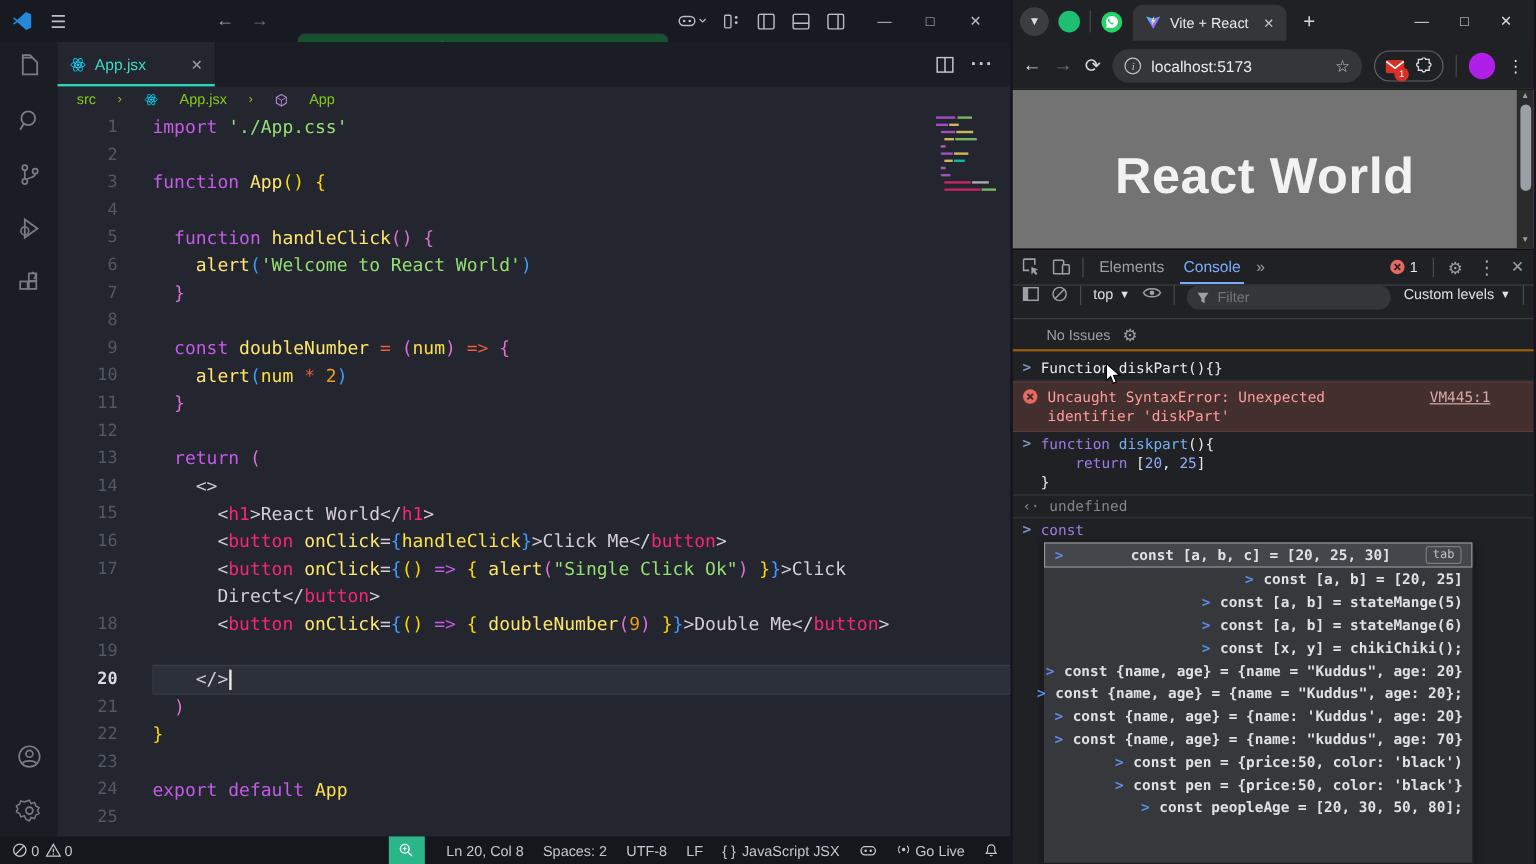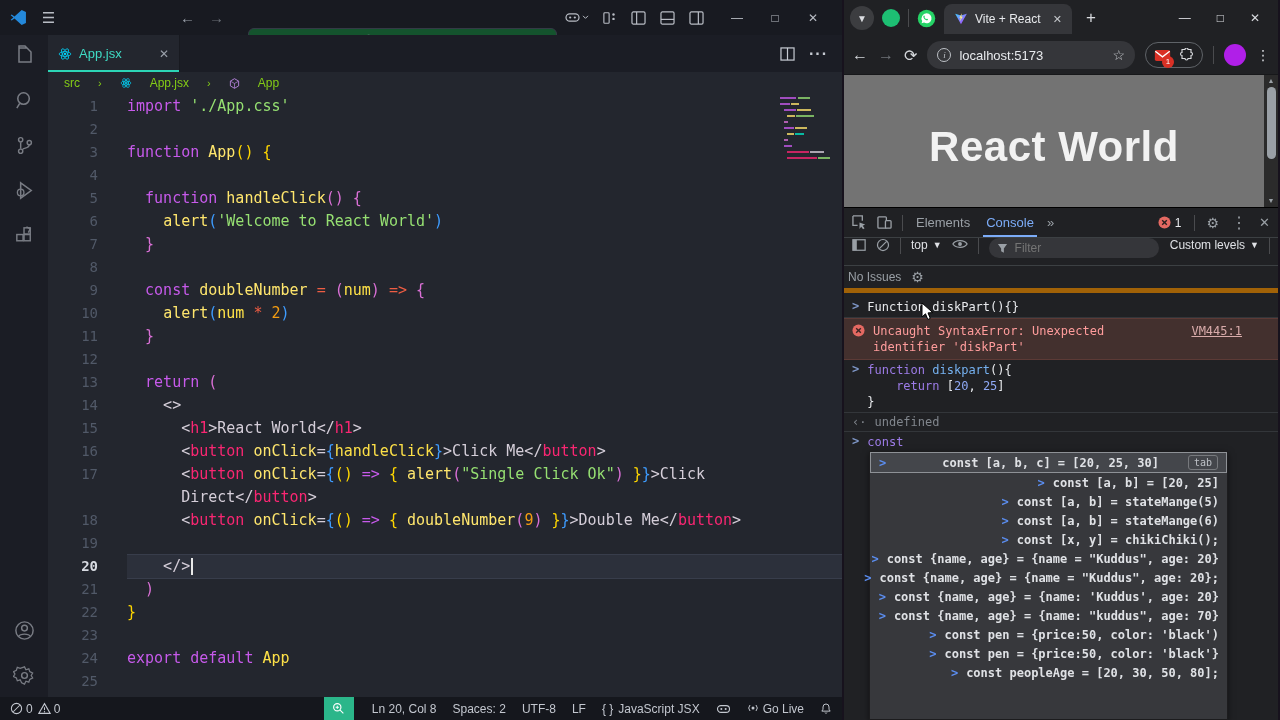--- a/index.html
+++ b/index.html
@@ -85,21 +85,21 @@
   .dt-more { color:#9aa0a6; font-size:13px; letter-spacing:-2px; }
   .dt-right { margin-left:auto; display:flex; align-items:center; gap:12px; }
   .dt-errcount { display:flex; align-items:center; gap:4px; color:#e8eaed; font-size:12px; }
   .dt-sep { width:1px; height:16px; background:#4a4b4e; }
   .dt-toolbar { height:28px; display:flex; align-items:flex-start; padding:0 8px; gap:10px; border-bottom:1px solid #3c4043; flex:0 0 auto; }
   .dt-top { color:#dfe1e5; font-size:12px; display:flex; gap:5px; align-items:center; }
   .dt-filter { width:170px; height:20px; background:#35363a; border:none; border-radius:10px; color:#9aa0a6; font-size:12px; padding:0 8px 0 26px; }
   .dt-filter-wrap { position:relative; display:flex; align-items:center; }
   .dt-funnel { position:absolute; left:8px; color:#9aa0a6; }
   .dt-levels { margin-left:auto; color:#dfe1e5; font-size:12px; display:flex; gap:5px; align-items:center; }
-  .dt-issues { height:27px; display:flex; align-items:center; padding:0 4px; gap:10px; border-bottom:5px solid #a16207; color:#9aa0a6; font-size:12px; flex:0 0 auto; }
+  .dt-issues { height:27px; display:flex; align-items:center; padding:0 28px; gap:10px; border-bottom:2px solid #a16207; color:#9aa0a6; font-size:12px; flex:0 0 auto; }
   .console { flex:1; font-family:"DejaVu Sans Mono","Liberation Mono",monospace; font-size:12px; position:relative; overflow:hidden; background:#202124; padding-top:4px; }
   .con-row { display:flex; padding:2px 8px 2px 8px; border-bottom:1px solid #33363a; gap:8px; }
   .con-prompt { color:#7e96c6; flex:0 0 auto; font-weight:bold; }
   .con-body { flex:1; color:#e8eaed; white-space:pre-wrap; line-height:16px; }
   .con-row.error { background:#43302e; border-top:1px solid #5c3a36; border-bottom:1px solid #5c3a36; padding:4px 8px; }
   .con-err-icon { flex:0 0 auto; margin-top:1px; }
   .con-err-text { flex:1; color:#ff9c9c; line-height:16px; }
   .con-err-link { color:#d8abaa; text-decoration:underline; margin-left:12px; float:right; margin-right:28px; }
   .con-row.result { border-bottom:1px solid #33363a; }
   .con-result-arrow { color:#81868d; flex:0 0 auto; }

